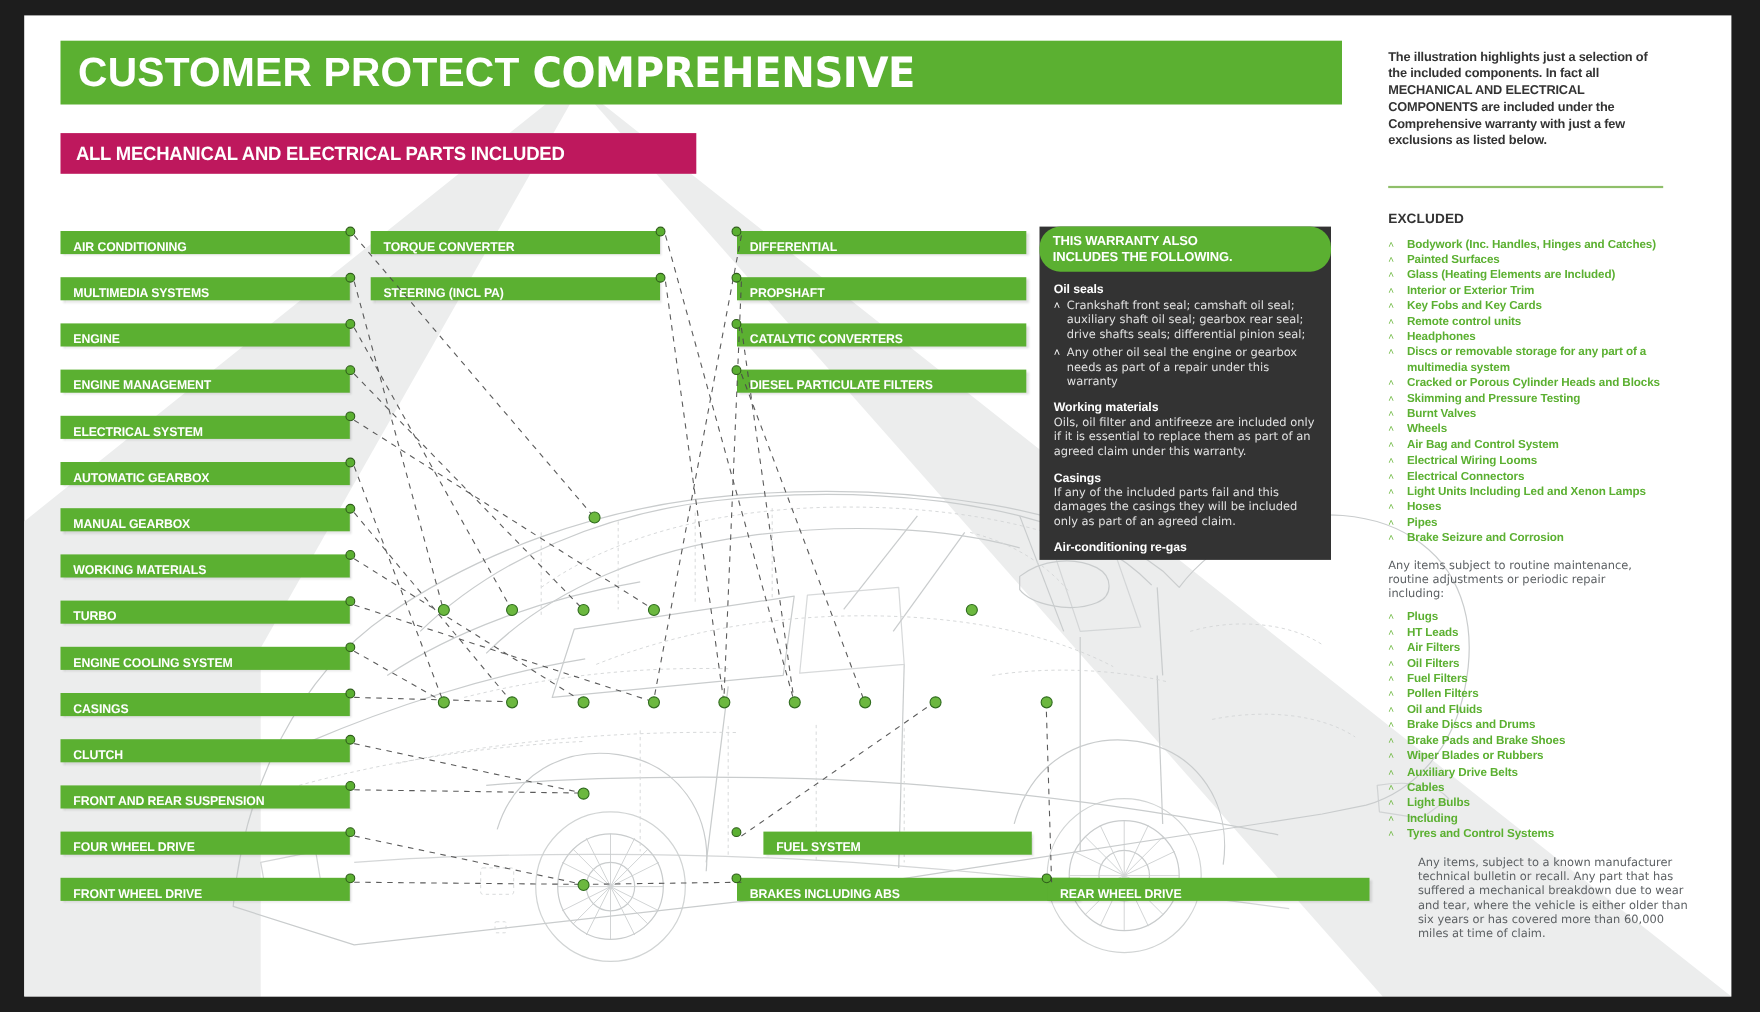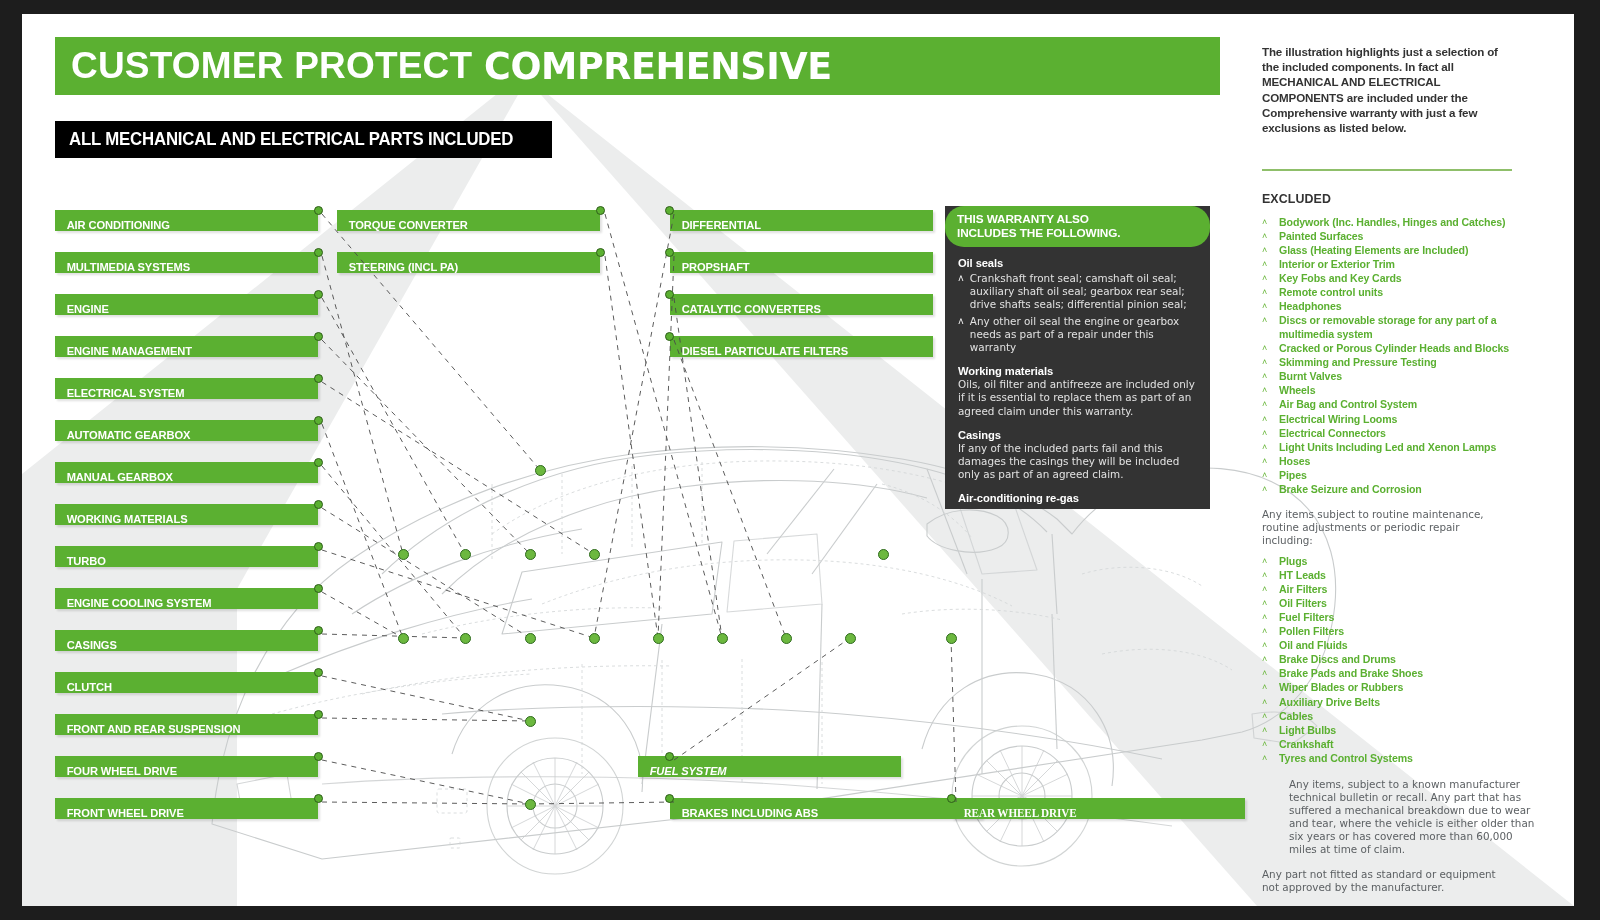--- a/index.html
+++ b/index.html
@@ -49,22 +49,22 @@
     font-weight: 700;
     letter-spacing: -0.4px;
     margin-left: 12px;
     font-family: "DejaVu Sans", sans-serif;
     transform: scaleX(0.96);
     transform-origin: left center;
   }
   .subtitle-bar {
     position: absolute;
     left: 33px; top: 107px;
-    width: 497px; height: 37px;
-    background: #000000;
+    width: 578px; height: 37px;
+    background: #be185d;
     display: flex; align-items: center;
     padding-left: 14px;
   }
   .subtitle-bar span {
     color: #ffffff;
     font-size: 17.5px;
     font-weight: 700;
     letter-spacing: -0.2px;
     transform: scaleX(0.96);
     transform-origin: left center;
@@ -452,29 +452,29 @@
         </div>
         <div class="dot" style="left: 643px; top: 234px;"></div>
         <div class="label" style="left: 648px; top: 280px; width: 263px;">
           <span>CATALYTIC CONVERTERS</span>
         </div>
         <div class="dot" style="left: 643px; top: 276px;"></div>
         <div class="label" style="left: 648px; top: 322px; width: 263px;">
           <span>DIESEL PARTICULATE FILTERS</span>
         </div>
         <div class="dot" style="left: 643px; top: 318px;"></div>
-        <div class="label" style="left: 616px; top: 742px; width: 263px; font-style: italic;">
+        <div class="label" style="left: 672px; top: 742px; width: 244px;">
           <span>FUEL SYSTEM</span>
         </div>
         <div class="dot" style="left: 643px; top: 738px;"></div>
         <div class="label" style="left: 648px; top: 784px; width: 312px;">
           <span>BRAKES INCLUDING ABS</span>
         </div>
         <div class="dot" style="left: 643px; top: 780px;"></div>
-        <div class="label" style="left: 930px; top: 784px; width: 293px; font-family: Liberation Serif, serif;">
+        <div class="label" style="left: 930px; top: 784px; width: 293px;">
           <span>REAR WHEEL DRIVE</span>
         </div>
         <div class="dot" style="left: 925px; top: 780px;"></div>
       </div>
 
     <div class="warranty">
       <div class="warranty-head">
         <div>THIS WARRANTY ALSO</div>
         <div>INCLUDES THE FOLLOWING.</div>
       </div>
@@ -627,25 +627,24 @@
           <div class="ex-item">
             <span class="chev">˄</span>
             <span class="txt">Cables</span>
           </div>
           <div class="ex-item">
             <span class="chev">˄</span>
             <span class="txt">Light Bulbs</span>
           </div>
           <div class="ex-item">
             <span class="chev">˄</span>
-            <span class="txt">Crankshaft</span>
+            <span class="txt">Including</span>
           </div>
           <div class="ex-item">
             <span class="chev">˄</span>
             <span class="txt">Tyres and Control Systems</span>
           </div>
         </div>
       <div class="note" style="margin-top:12px;margin-left:27px;">Any items, subject to a known manufacturer technical bulletin or recall.  Any part that has suffered a mechanical breakdown due to wear and tear, where the vehicle is either older than six years or has covered more than 60,000 miles at time of claim.</div>
-      <div class="note" style="margin-top:12px;">Any part not fitted as standard or equipment not approved by the manufacturer.</div>
     </div>
 
   </div>
 </div>
 
 </body></html>

